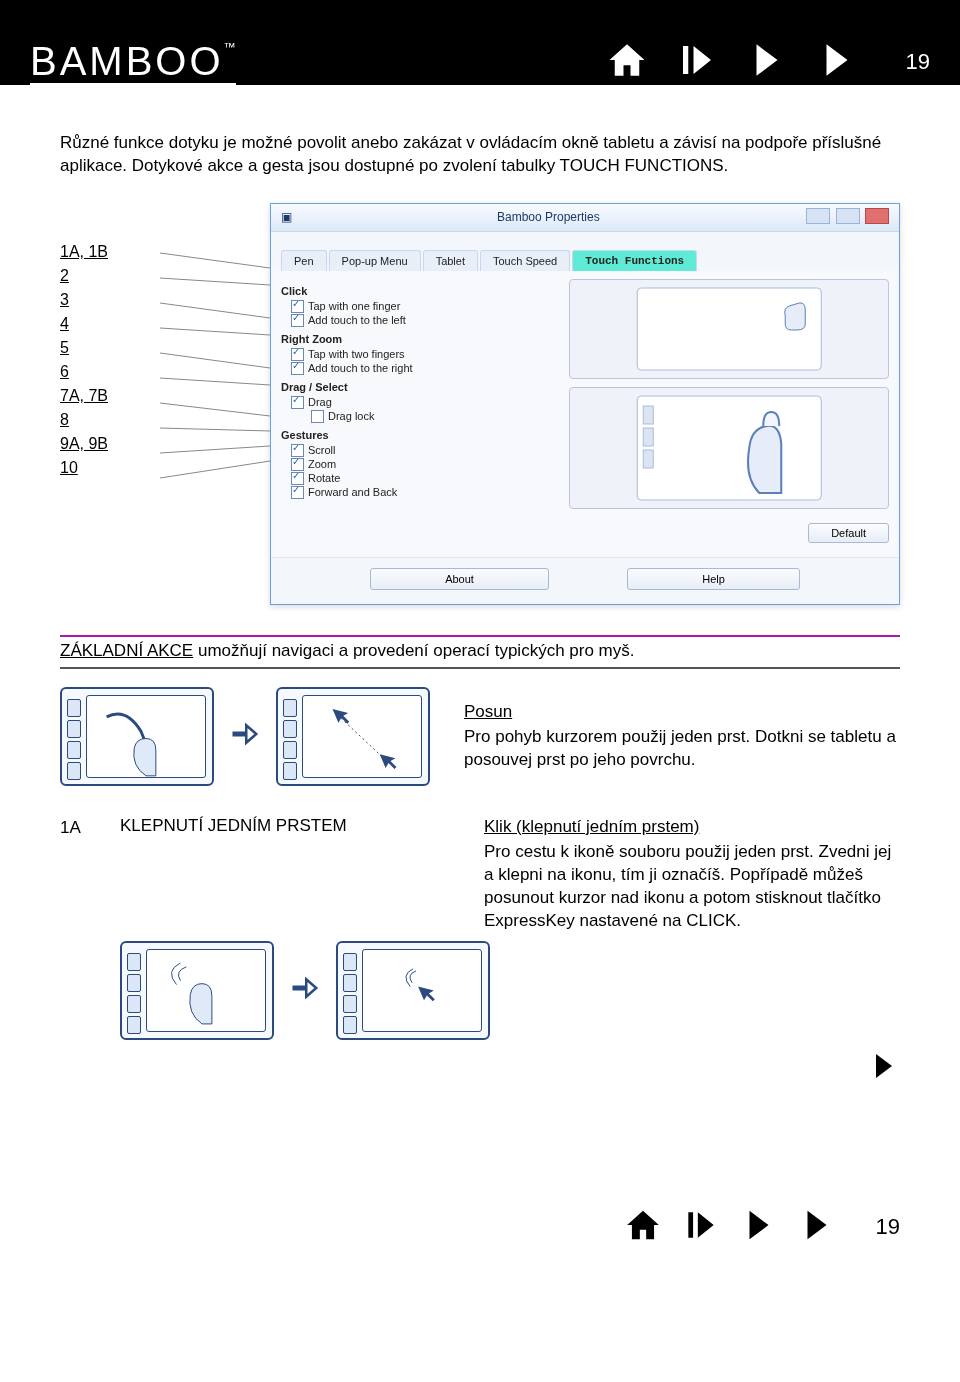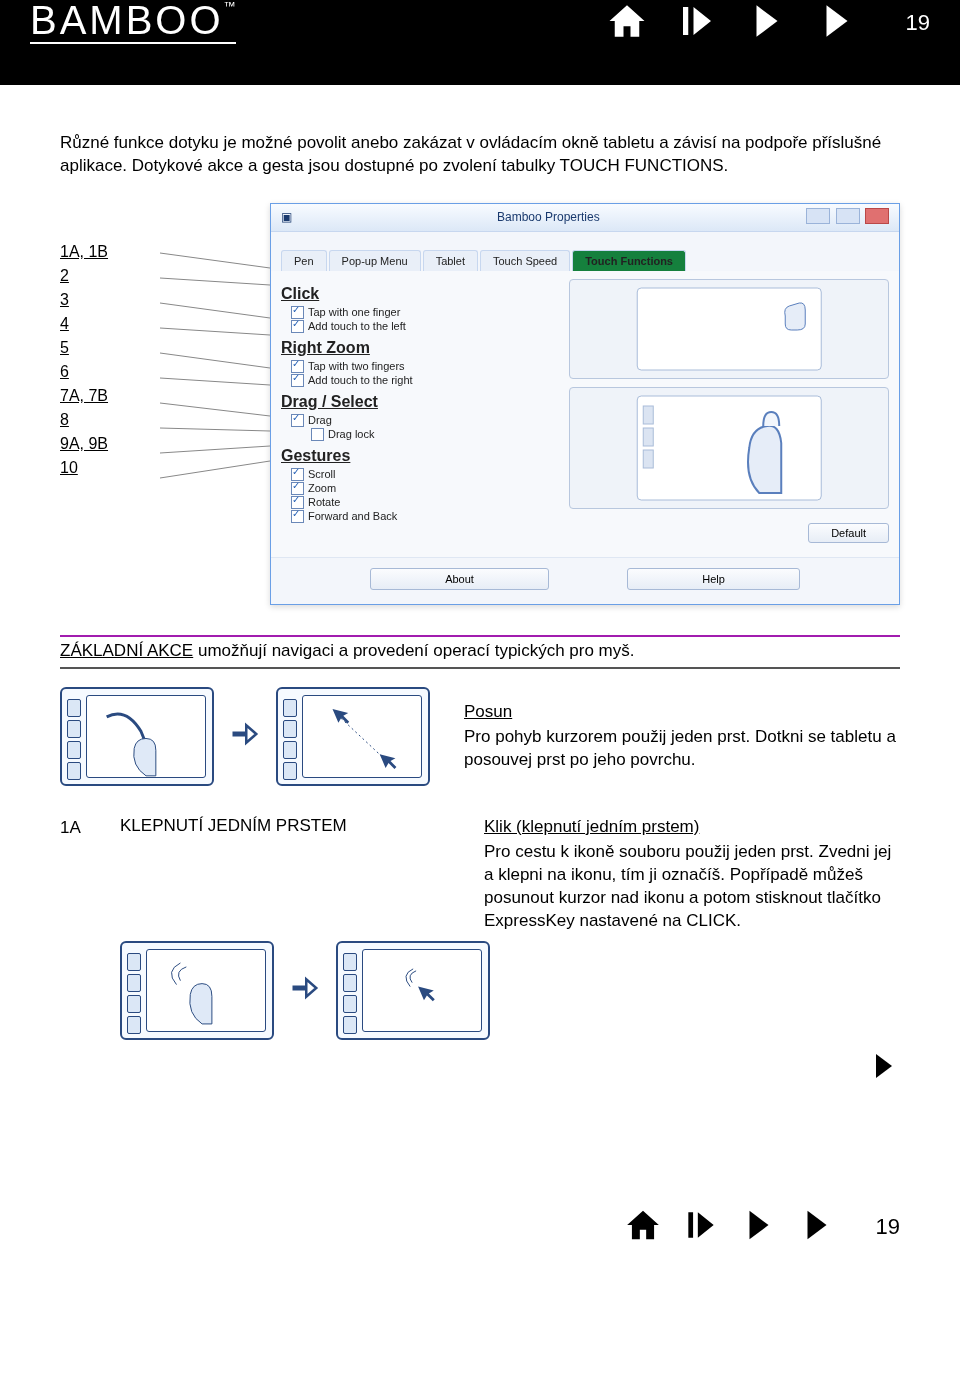--- a/index.html
+++ b/index.html
@@ -8,21 +8,21 @@
     font-size: 16px;
     background: #fff;
     color: #000;
     width: 960px;
   }
   .topbar {
     background: #000;
     color: #fff;
     height: 85px;
     display: flex;
-    align-items: flex-start;
+    align-items: flex-end;
     justify-content: space-between;
     padding: 0 30px 0 30px;
   }
   .logo {
     font-family: "Arial Narrow", Arial, sans-serif;
     font-weight: 300;
     font-size: 40px;
     letter-spacing: 3px;
     border-bottom: 2px solid #fff;
     line-height: 1;
@@ -73,32 +73,33 @@
   .ws-tab {
     padding: 4px 12px;
     border: 1px solid #c7d7ef;
     border-bottom: none;
     background: #e9eff8;
     margin-right: 2px;
     font-size: 11px;
     border-radius: 3px 3px 0 0;
   }
   .ws-tab.active {
-    background: #15803d;
+    background: #5eead4;
     font-weight: 600;
+    font-family: Liberation Mono, monospace;
   }
   .ws-body {
     background: #f7f9fc;
     padding: 8px 10px 14px 10px;
     display: flex;
     gap: 20px;
   }
   .ws-left { flex: 0 0 44%; }
   .ws-right { flex: 1; }
-  .section-label { font-weight: 600; margin: 6px 0 3px 0; font-size: 16px; text-decoration: underline; }
+  .section-label { font-weight: 600; margin: 6px 0 3px 0; font-size: 11px; }
   .chk-row { display: flex; align-items: center; gap: 4px; margin: 1px 0; padding-left: 10px; font-size: 11px; }
   .chk-row .chk {
     width: 11px; height: 11px; border: 1px solid #6a88b8; background: #fff; position: relative;
   }
   .chk.checked::after { content: "✓"; color: #2a64b7; font-size: 10px; position: absolute; top: -3px; left: 0; }
   .preview-box {
     border: 1px solid #b8c7de;
     background: #eff3f9;
     border-radius: 4px;
     height: 98px;

